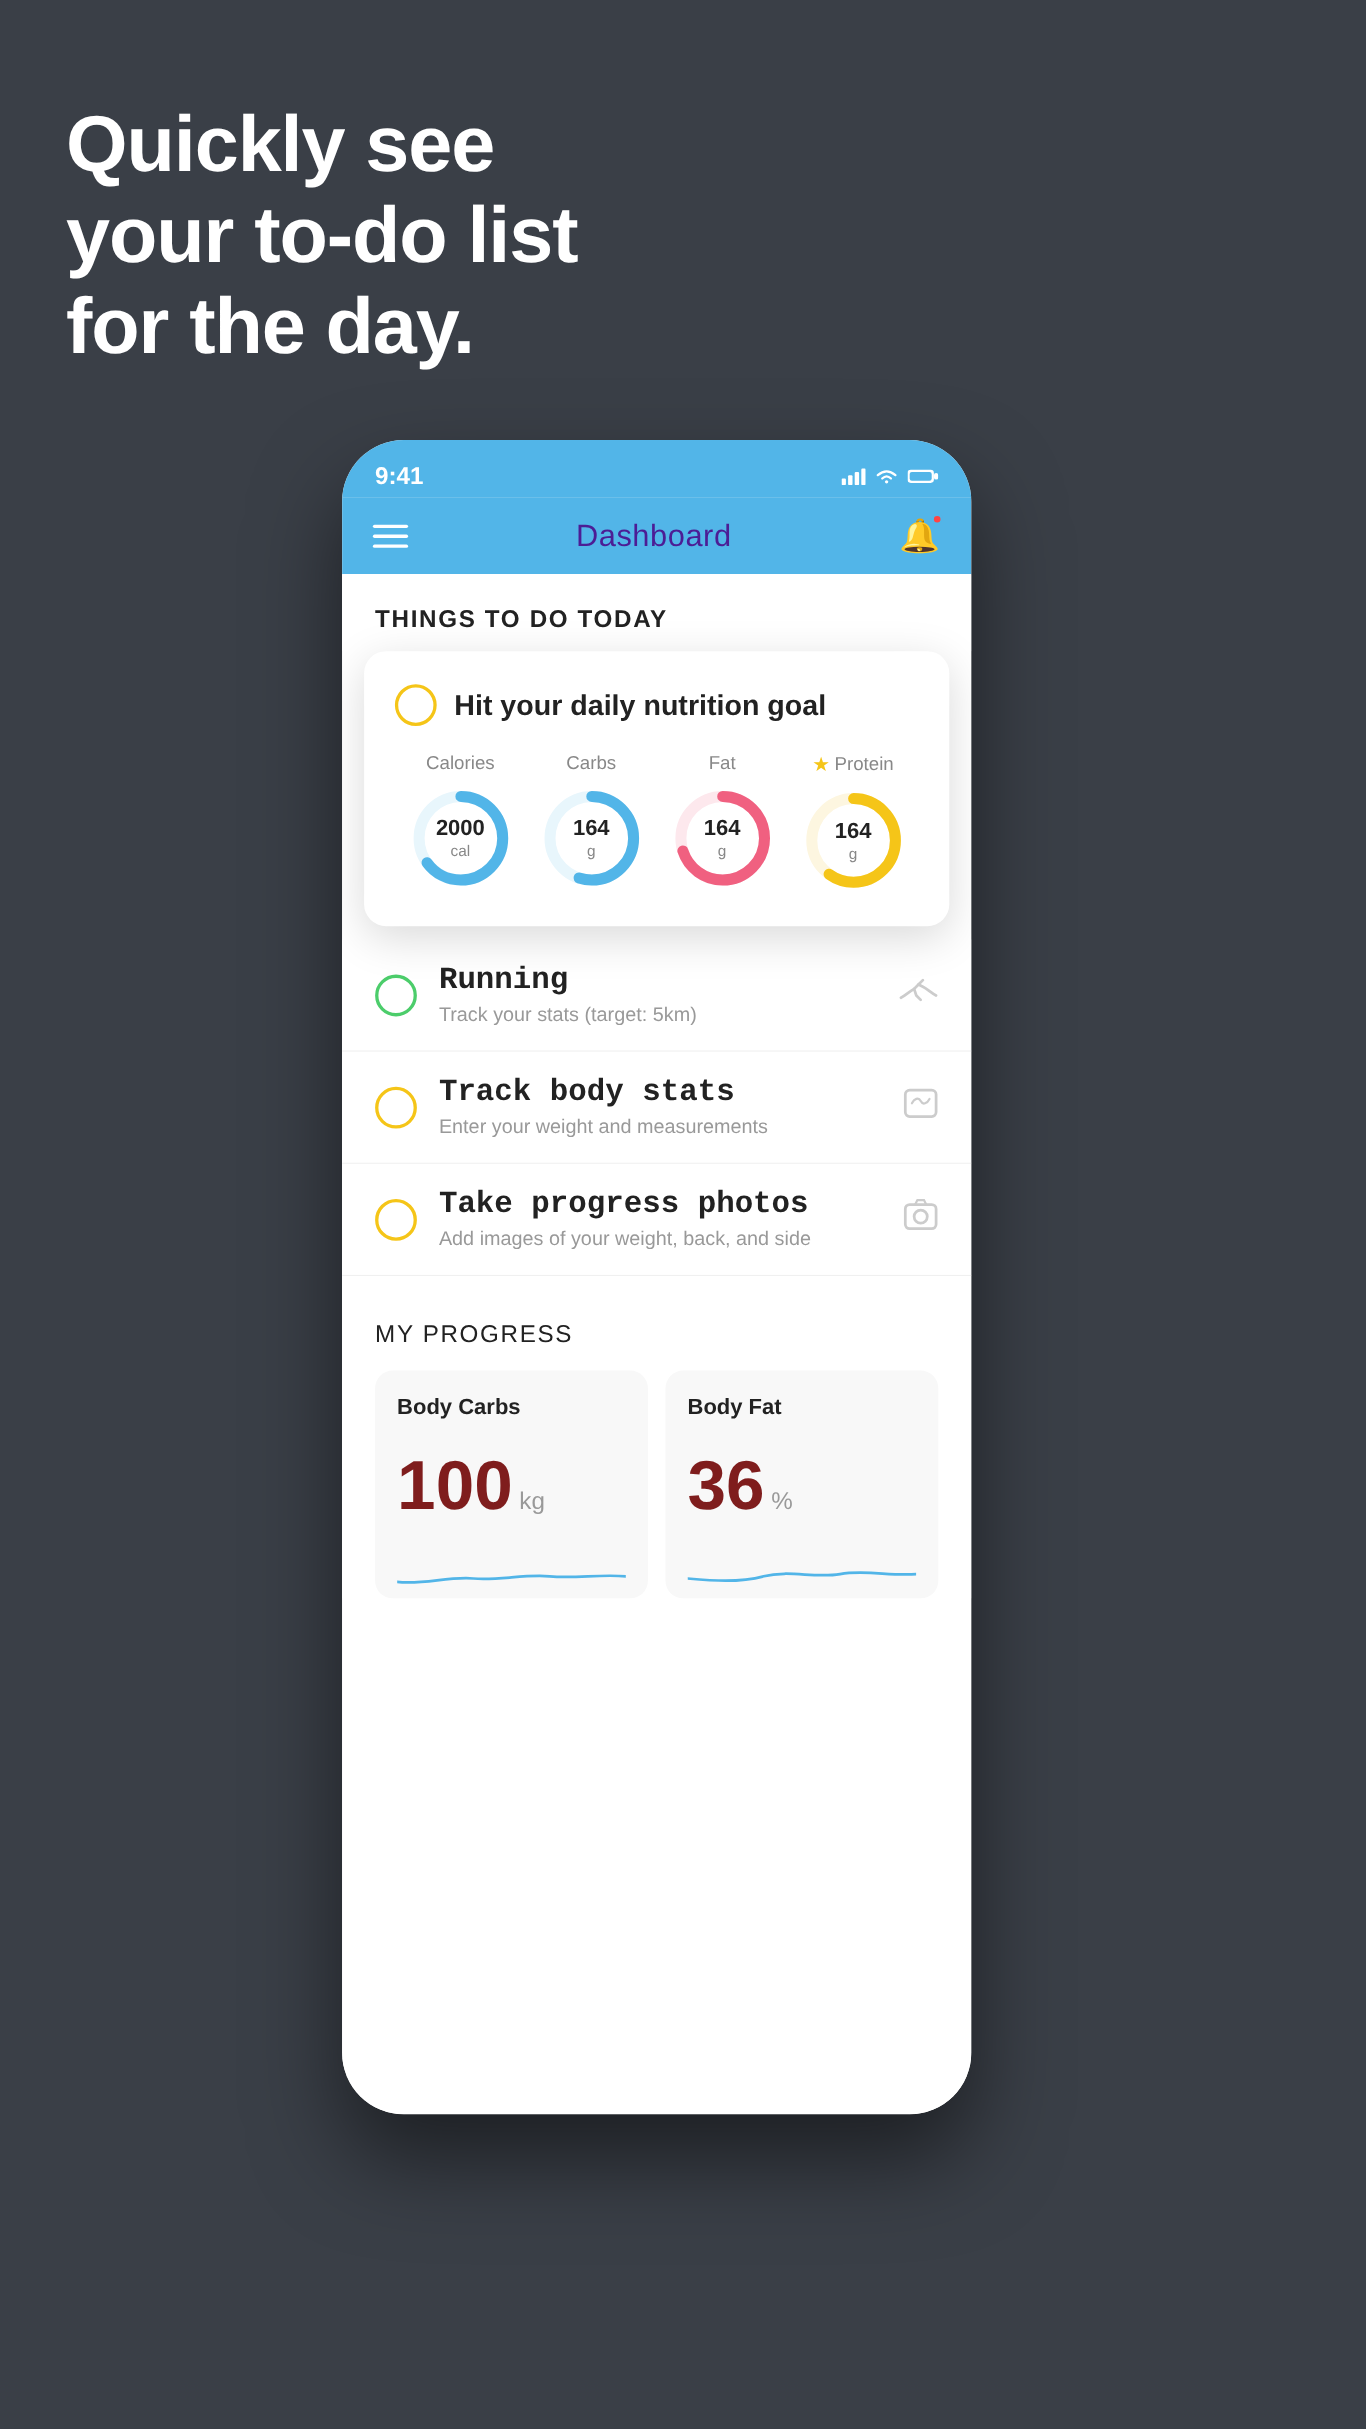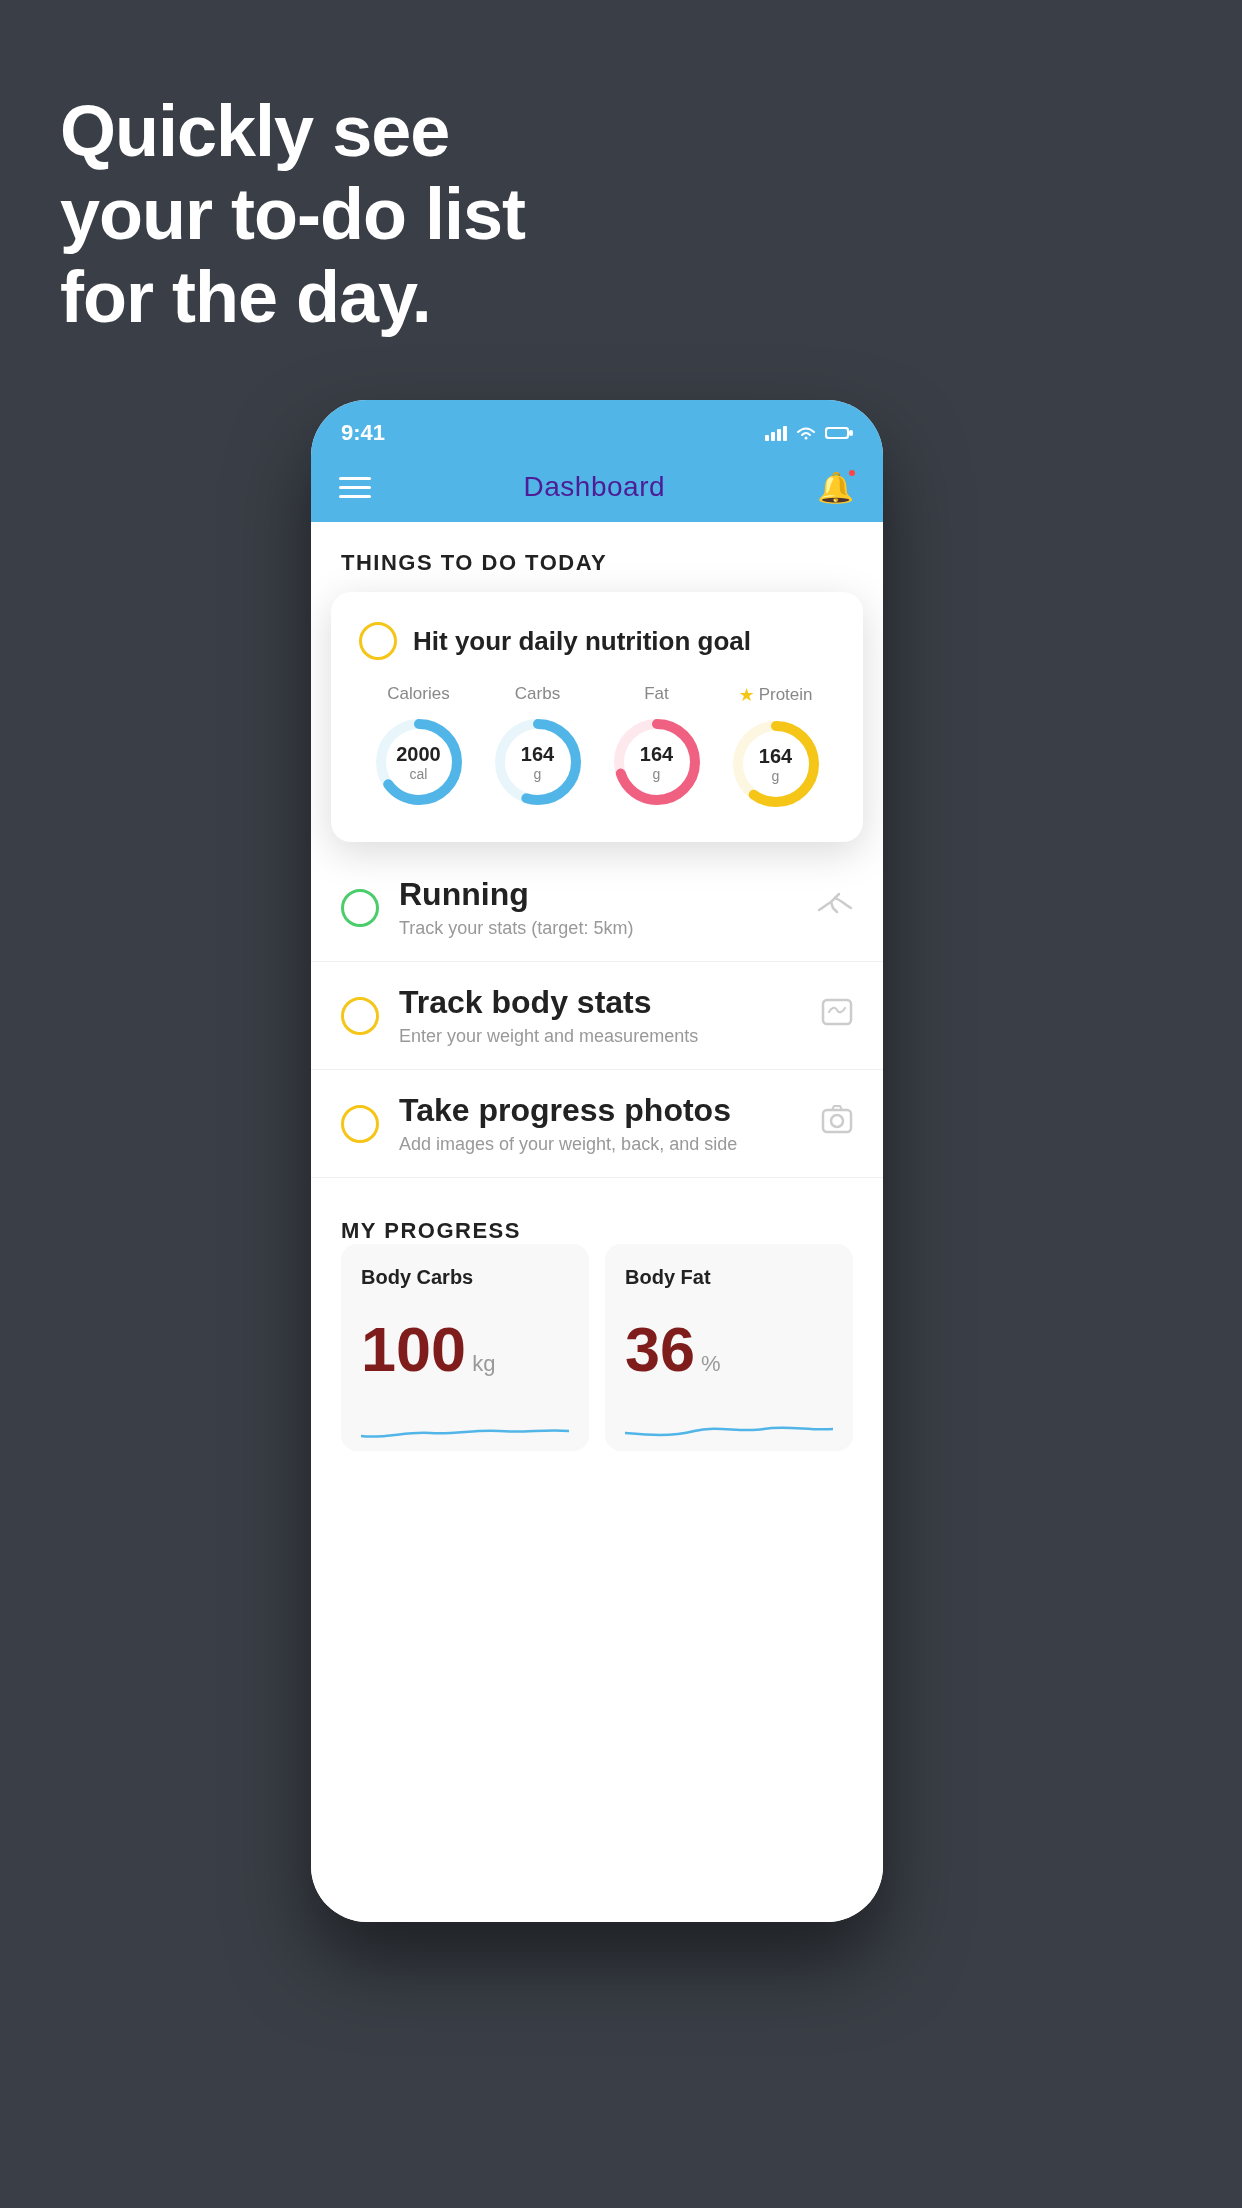--- a/index.html
+++ b/index.html
@@ -230,47 +230,49 @@
       padding: 22px 30px;
       border-bottom: 1px solid #f0f0f0;
       gap: 20px;
     }
 
     .task-text {
       flex: 1;
     }
 
     .task-title {
-      font-size: 32px;
+      font-size: 28px;
       font-weight: 600;
       color: #222;
       margin-bottom: 5px;
+      font-family: Liberation Mono, monospace;
     }
 
     .task-subtitle {
       font-size: 18px;
       color: #999;
     }
 
     .task-icon {
       color: #ccc;
       font-size: 28px;
     }
 
     
     .progress-section {
       padding: 40px 30px 0 30px;
       background: #fff;
     }
 
     .progress-header {
       font-size: 22px;
-      font-weight: 700;
+      font-weight: 400;
       letter-spacing: 1.5px;
       color: #222;
+      margin-bottom: 20px;
     }
 
     .progress-cards {
       display: flex;
       gap: 16px;
     }
 
     .progress-card {
       flex: 1;
       background: #f8f8f8;

